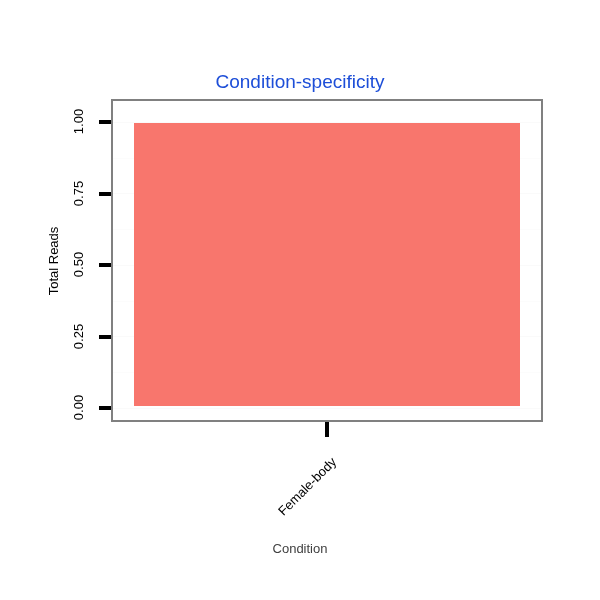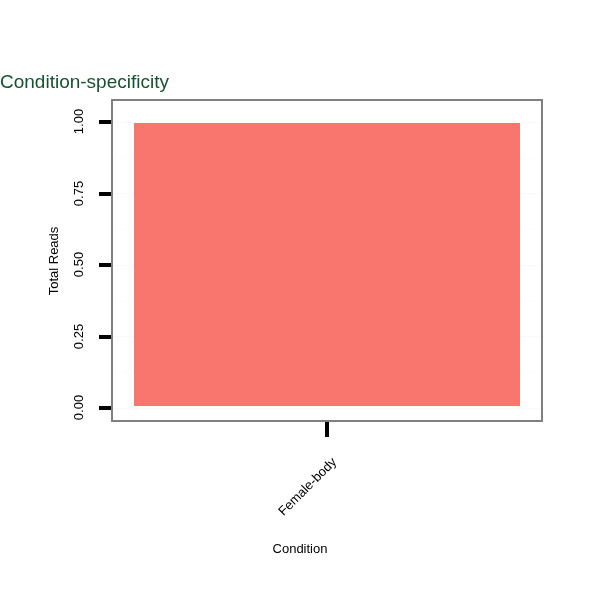--- a/index.html
+++ b/index.html
@@ -21,24 +21,25 @@
     height: 600px;
     background: #ffffff;
   }
 
   
   #chart-title {
     position: absolute;
     left: 0;
     top: 71px;
     width: 600px;
+    text-align: center;
     font-size: 19px;
     line-height: 22px;
     letter-spacing: 0px;
-    color: #14532d;
+    color: #1d4ed8;
     white-space: nowrap;
   }
 
   
   #plot-panel {
     position: absolute;
     left: 111px;
     top: 99px;
     width: 432px;
     height: 323px;
@@ -115,21 +116,21 @@
     text-align: right;
   }
   #x-axis-title {
     position: absolute;
     left: 0;
     top: 541px;
     width: 600px;
     text-align: center;
     font-size: 13px;
     line-height: 16px;
-    color: #000000;
+    color: #404040;
     white-space: nowrap;
   }
 </style>
 </head>
 <body>
 
 <div id="figure">
 
   <div id="chart-title">Condition-specificity</div>
 

